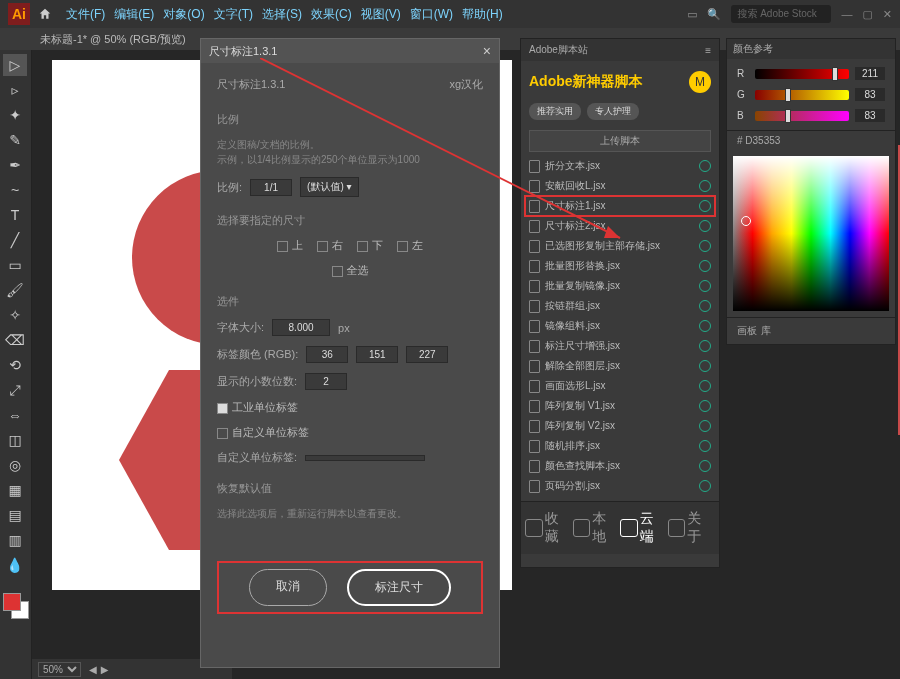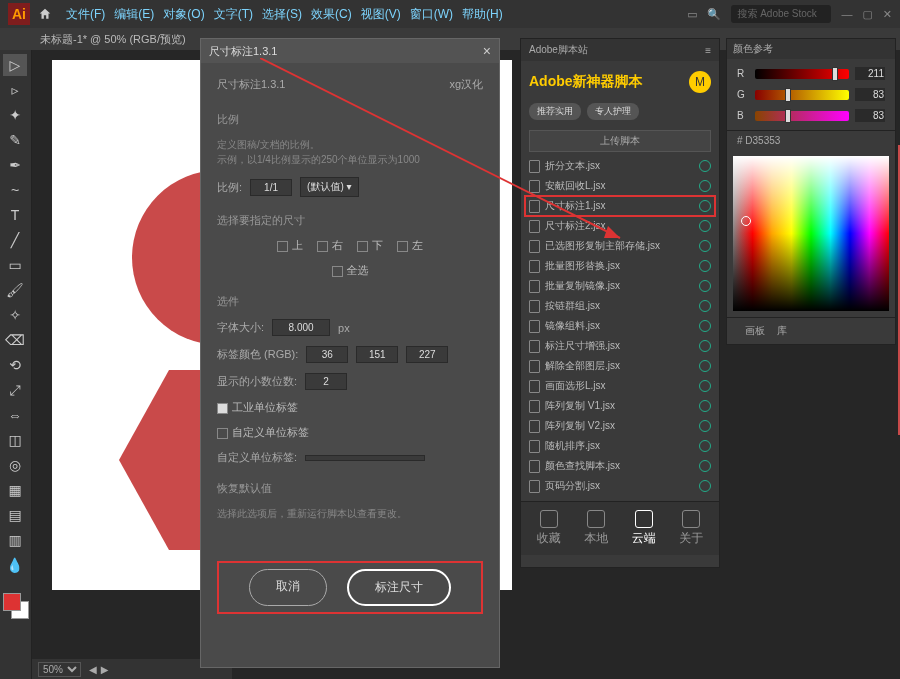--- a/index.html
+++ b/index.html
@@ -51,37 +51,37 @@
 .brand-logo{width:22px;height:22px;border-radius:50%;background:#ffcc00;display:flex;align-items:center;justify-content:center;font-size:12px;color:#333}
 .tabs{display:flex;gap:6px;padding:0 8px 6px}
 .tab{background:#555;color:#ddd;padding:2px 8px;border-radius:8px;font-size:9px}
 .upload-btn{margin:4px 8px;padding:3px;text-align:center;background:#444;color:#aaa;font-size:10px;border:1px solid #555}
 .script-list{overflow-y:auto;height:345px;padding:0 4px}
 .script-item{display:flex;align-items:center;padding:3px 4px;gap:5px;font-size:10px;color:#bbb}
 .file-icon{width:11px;height:13px;border:1px solid #888;border-radius:1px;position:relative;flex-shrink:0}
 .script-item .dl{margin-left:auto;width:12px;height:12px;border:1.5px solid #2a8;border-radius:50%;position:relative;flex-shrink:0}
 .script-item.hl{outline:2px solid #d33;outline-offset:-1px}
 .panel-bottom{display:flex;justify-content:space-around;padding:8px 4px;border-top:1px solid #222;background:#333}
-.pbtn{display:flex;flex-direction:column;align-items:center;gap:2px;font-size:12px;color:#999}
+.pbtn{display:flex;align-items:center;gap:2px;font-size:14px;color:#999}
 .pbtn .ic{width:18px;height:18px;border:1px solid #888;border-radius:3px}
 .pbtn.active{color:#fff}
 .pbtn.active .ic{border-color:#fff}
 
 .colorpanel{position:absolute;right:4px;top:38px;width:170px;background:#3a3a3a;border:1px solid #222}
 .cpanel-title{height:20px;background:#333;padding:0 6px;font-size:10px;color:#aaa;display:flex;align-items:center}
 .sliders{padding:8px 10px;display:flex;flex-direction:column;gap:8px}
 .srow{display:flex;align-items:center;gap:6px}
 .srow .lab{width:12px;color:#ccc;font-size:10px}
 .srow .track{flex:1;height:10px;border-radius:2px;position:relative}
 .srow .thumb{position:absolute;top:-2px;width:6px;height:14px;background:#ddd;border:1px solid #333}
-.srow .val{width:30px;background:#2a2a2a;color:#ddd;font-size:10px;text-align:right;padding:1px}
+.srow .val{width:30px;background:#2a2a2a;color:#ddd;font-size:10px;text-align:center;padding:1px}
 .hexrow{text-align:left;padding:4px 10px;font-size:10px;color:#aaa;border-top:1px solid #222}
 .spectrum{margin:6px;width:156px;height:155px;background:linear-gradient(to bottom,rgba(255,255,255,1),rgba(255,255,255,0) 50%,rgba(0,0,0,0) 50%,rgba(0,0,0,1)),linear-gradient(to right,#808080,red,orange,yellow,lime,cyan,blue,magenta,red);position:relative}
 .spectrum .cursor{position:absolute;width:10px;height:10px;border:1px solid #fff;border-radius:50%}
-.swtabs{padding:6px 18px;display:flex;gap:12px;font-size:10px;color:#aaa;border-top:1px solid #222}
+.swtabs{padding:6px 10px;display:flex;gap:4px;font-size:10px;color:#aaa;border-top:1px solid #222}
 
 .swatch{position:absolute;bottom:60px;left:3px;width:26px;height:26px}
 .swatch .fg{position:absolute;width:18px;height:18px;background:#d33;border:1px solid #999}
 .swatch .bg{position:absolute;right:0;bottom:0;width:18px;height:18px;background:#fff;border:1px solid #999}
 
 .arrow{position:absolute;left:260px;top:58px;width:370px;height:190px;z-index:30;pointer-events:none}
 
 .sky{position:absolute;bottom:0;left:0;right:0;height:130px;background:linear-gradient(#a8c8e0,#d0e0ee);z-index:-1}
 .sky::after{content:"";position:absolute;left:50%;bottom:0;width:20px;height:110px;background:#5a6a78;clip-path:polygon(40% 0,60% 0,100% 100%,0 100%)}
 </style>

